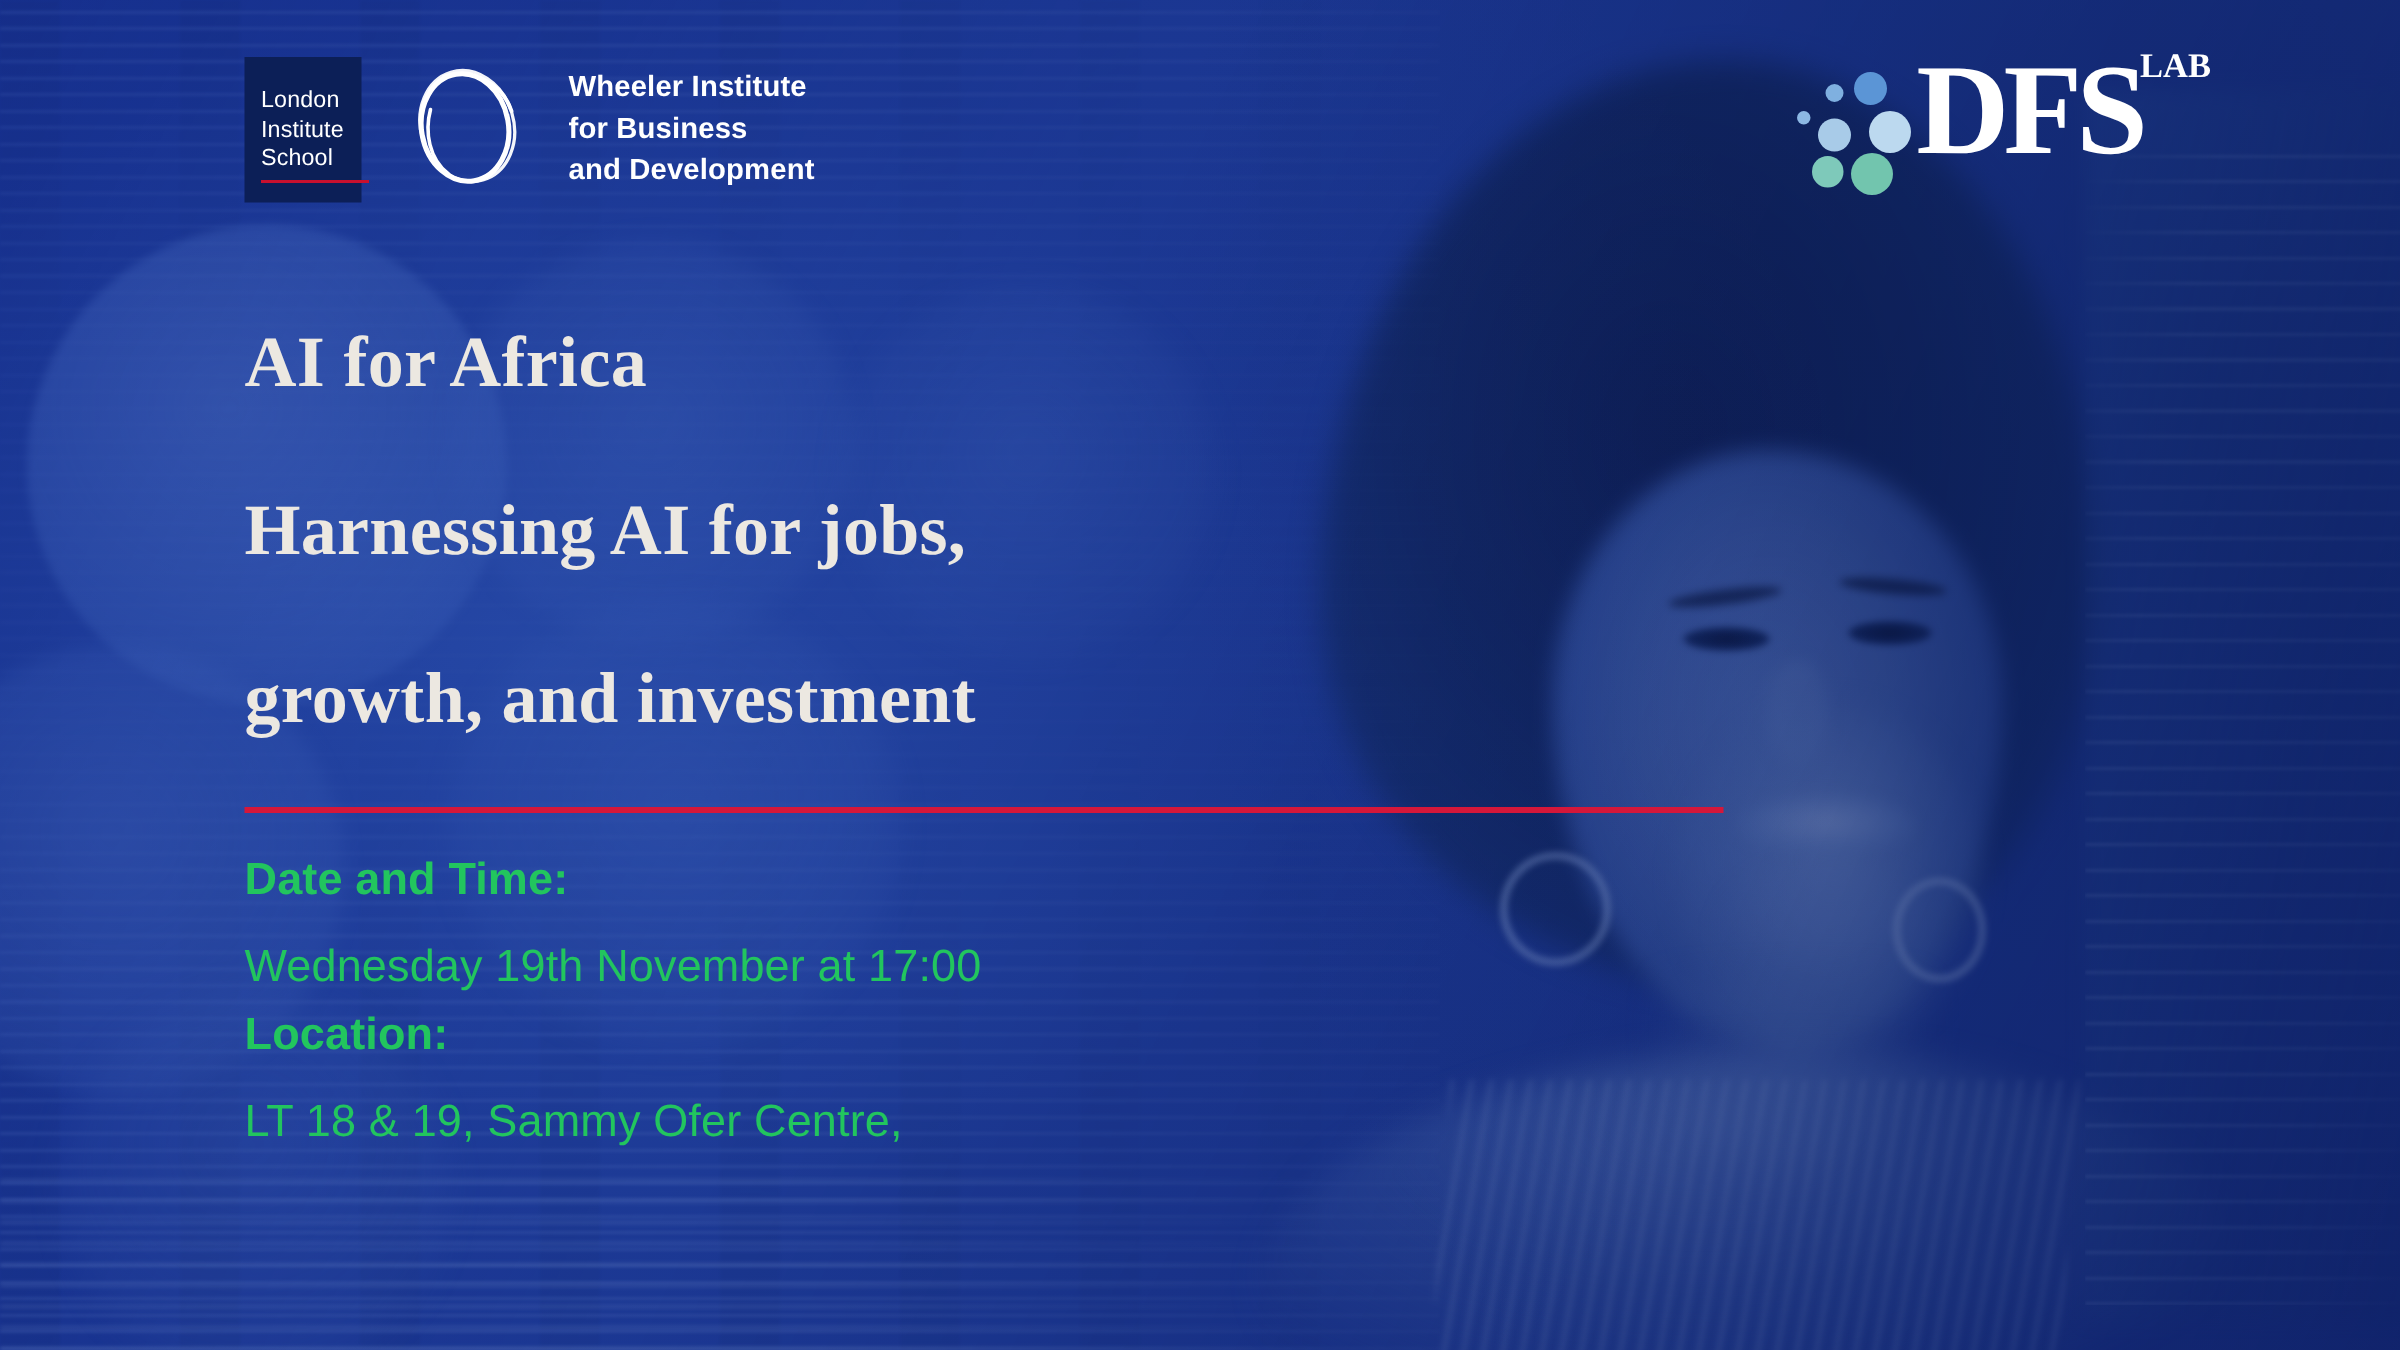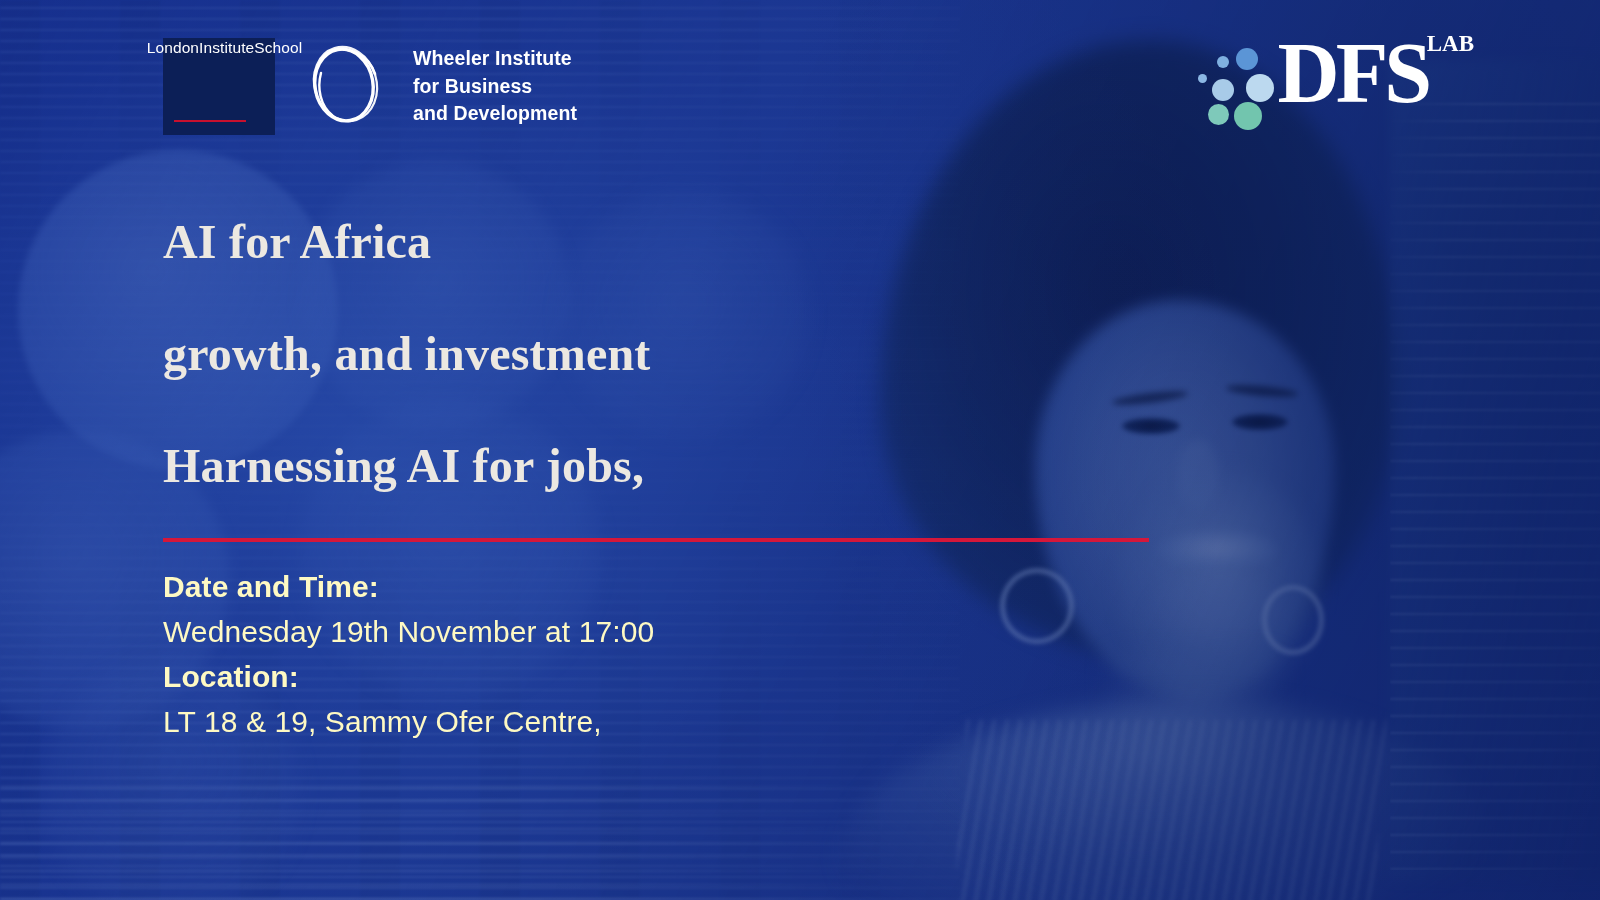--- a/index.html
+++ b/index.html
@@ -186,23 +186,23 @@
 
   
   .content{ position:absolute; inset:0; }
 
   
   .header{
     position:absolute; left:163px; top:38px;
     display:flex; align-items:flex-start; gap:30px;
   }
   .lbs-logo{
-    width:112px; height:97px;
+    width:78px; height:97px;
     background:#0c1f57;
-    display:flex; flex-direction:row; justify-content:center;
+    display:flex; flex-direction:column; justify-content:center;
     padding:0 0 0 11px;
     position:relative;
   }
   .lbs-logo .l{
     color:#ffffff; font-size:15.5px; line-height:1.28;
     font-family:"Liberation Sans", sans-serif; font-weight:400;
     letter-spacing:.1px;
   }
   .lbs-rule{
     position:absolute; left:11px; bottom:13px; width:72px; height:2px;
@@ -249,27 +249,27 @@
   
   .rule{
     position:absolute; left:163px; top:538px;
     width:986px; height:4px; background:#d5173a;
   }
 
   
   .details{
     position:absolute; left:163px; top:564px;
     font-family:"Liberation Sans", sans-serif;
-    color:#fef9c3;
+    color:#22c55e;
     font-size:30px;
     line-height:45px;
     letter-spacing:.1px;
   }
   .details .lbl{ font-weight:700; display:block; }
-  .details .val{ font-weight:400; display:block; }
+  .details .val{ font-weight:400; display:block;margin-top:13px; }
 </style>
 </head>
 <body>
 
 <div id="stage">
 
   <div class="photo-layer">
     <div class="ph-hair"></div>
     <div class="ph-face"></div>
     <div class="ph-cheek"></div>
@@ -340,22 +340,22 @@
         <i style="left:36px;  top:56px; width:28px; height:28px; background:#72c5ae;"></i>
       </div>
       <div class="dfs-word">
         <span>DFS</span>
         <span class="dfs-sup">LAB</span>
       </div>
     </div>
 
     <h1 class="title">
       <span class="ln">AI for Africa</span>
+      <span class="ln">Harnessing AI for jobs,</span>
       <span class="ln">growth, and investment</span>
-      <span class="ln">Harnessing AI for jobs,</span>
     </h1>
 
     <div class="rule"></div>
 
     <div class="details">
       <span class="lbl">Date and Time:</span>
       <span class="val">Wednesday 19th November at 17:00</span>
       <span class="lbl">Location:</span>
       <span class="val">LT 18 &amp; 19, Sammy Ofer Centre,</span>
     </div>

